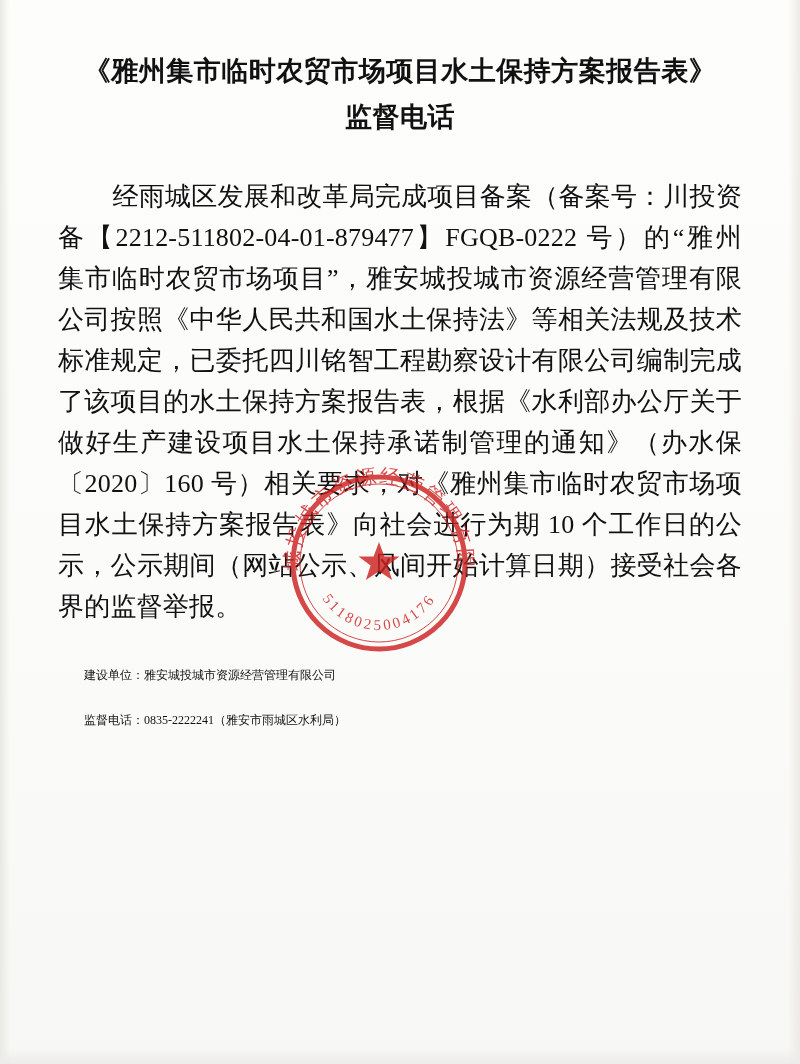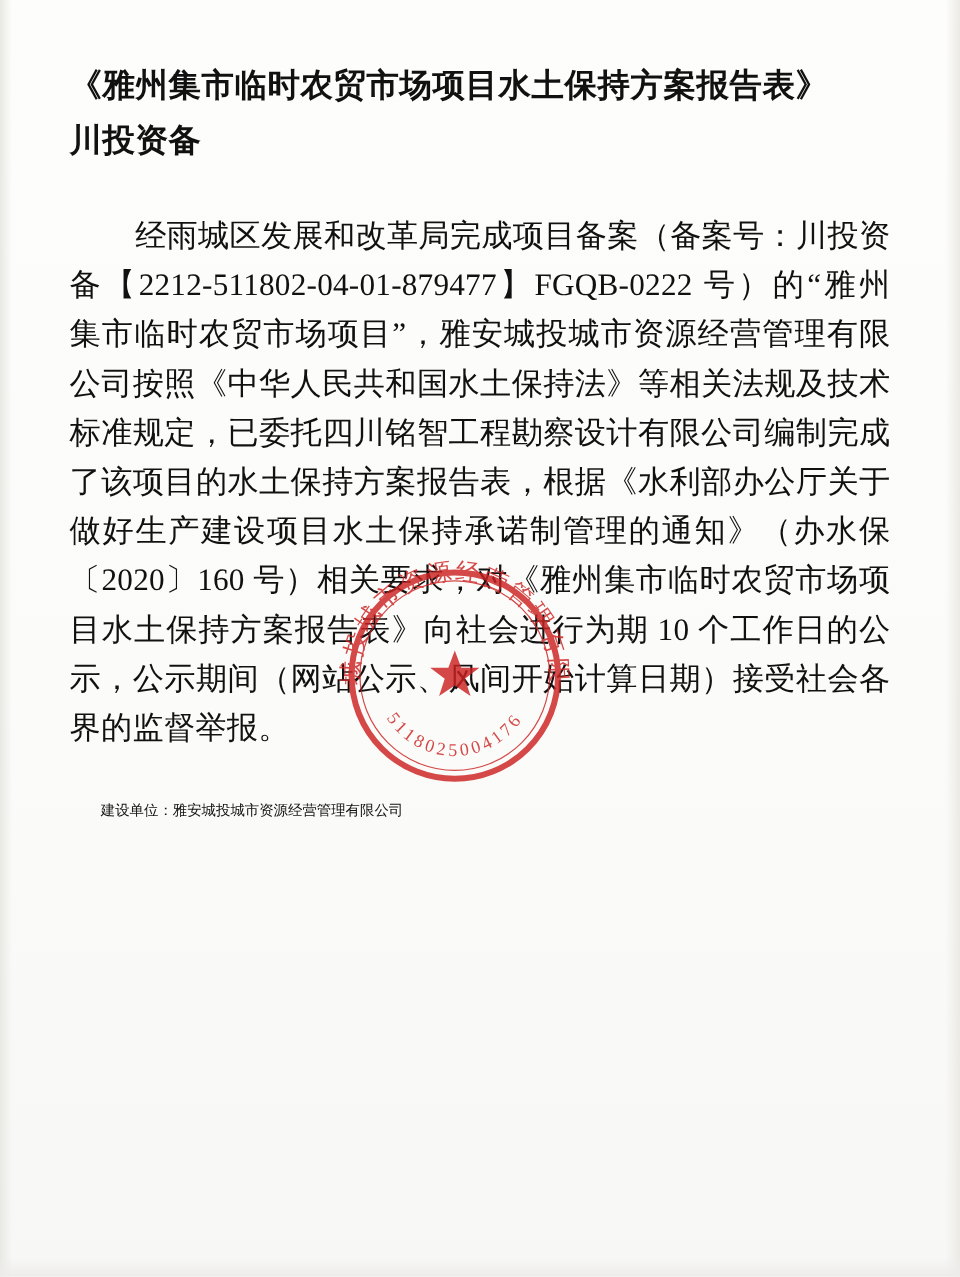--- a/index.html
+++ b/index.html
@@ -48,20 +48,21 @@
   .content {
     position: relative;
     padding: 40px 58px 0 58px;
   }
 
   h1.doc-title {
     font-family: "Liberation Serif", "DejaVu Serif", serif;
     font-weight: bold;
     font-size: 27px;
     line-height: 46px;
+    text-align: center;
     margin: 8px 0 0 0;
     letter-spacing: 0.5px;
   }
   .doc-title .line2 {
     display: block;
   }
 
   .body-text {
     margin-top: 36px;
     font-size: 26px;
@@ -104,30 +105,33 @@
 
 <div class="page">
   <div class="edge-left"></div>
   <div class="edge-right"></div>
   <div class="edge-bottom"></div>
 
   <div class="content">
 
     <h1 class="doc-title">
       <span>《雅州集市临时农贸市场项目水土保持方案报告表》</span>
-      <span class="line2">川投资备</span>
+      <span class="line2">监督电话</span>
     </h1>
 
     <div class="body-text">
       <span class="indent"></span><span>经雨城区发展和改革局完成项目备案（备案号：川投资备【2212-511802-04-01-879477】FGQB-0222 号）的“雅州集市临时农贸市场项目”，雅安城投城市资源经营管理有限公司按照《中华人民共和国水土保持法》等相关法规及技术标准规定，已委托四川铭智工程勘察设计有限公司编制完成了该项目的水土保持方案报告表，根据《水利部办公厅关于做好生产建设项目水土保持承诺制管理的通知》（办水保〔2020〕160 号）相关要求，对《雅州集市临时农贸市场项目水土保持方案报告表》向社会进行为期 10 个工作日的公示，公示期间（网站公示、风间开始计算日期）接受社会各界的监督举报。</span>
     </div>
 
     <div class="signoff">
       <div class="row">
         <span>建设单位：</span><span>雅安城投城市资源经营管理有限公司</span>
+      </div>
+      <div class="row">
+        <span>监督电话：</span><span>0835-2222241（雅安市雨城区水利局）</span>
       </div>
     </div>
 
   </div>
 
   <div class="seal">
     <svg width="222" height="222" viewBox="0 0 222 222" xmlns="http://www.w3.org/2000/svg">
       <defs>
         <path id="sealTopArc" d="M 31,111 A 80,80 0 0 1 191,111"></path>
         <path id="sealBottomArc" d="M 44,111 A 67,67 0 0 0 178,111"></path>

